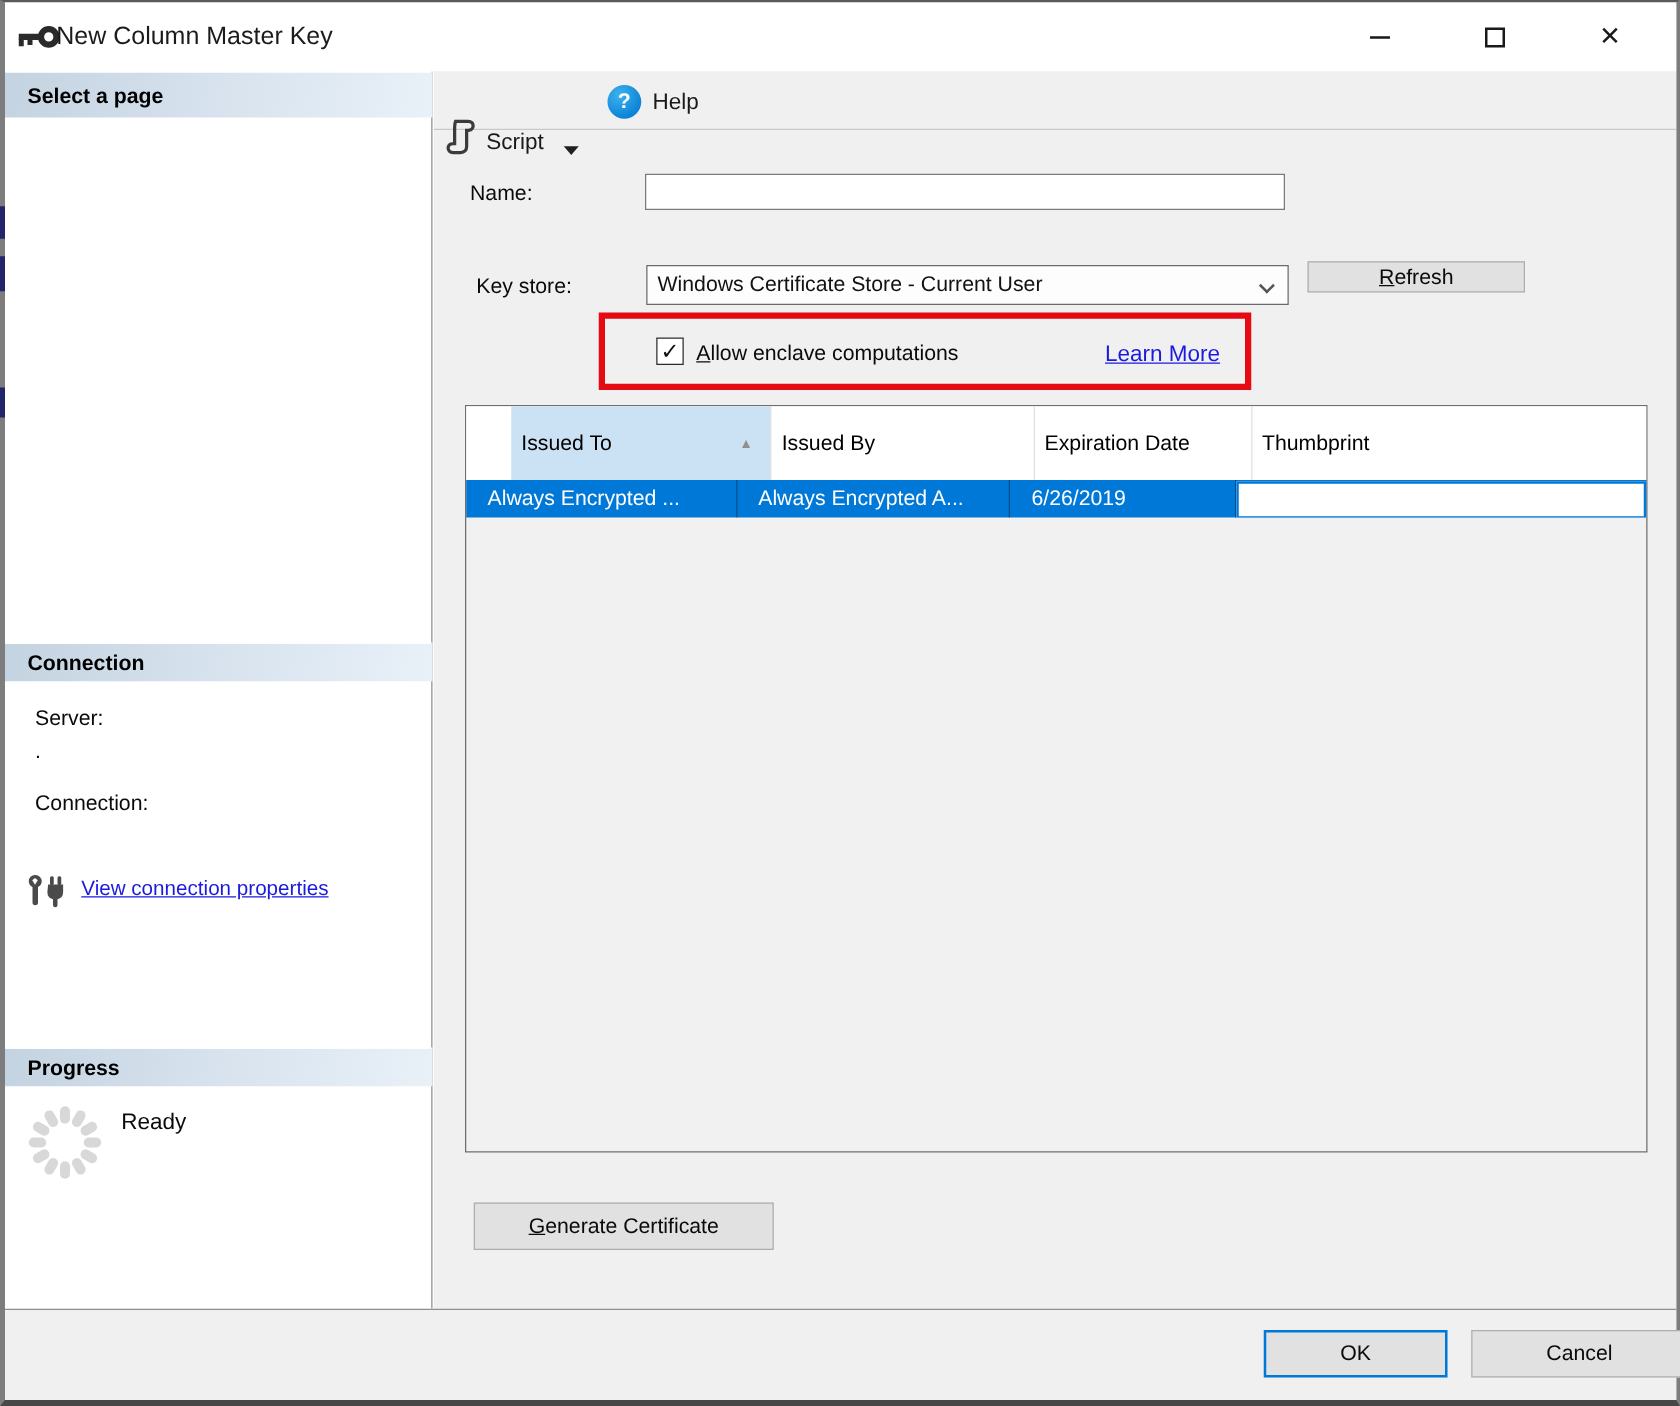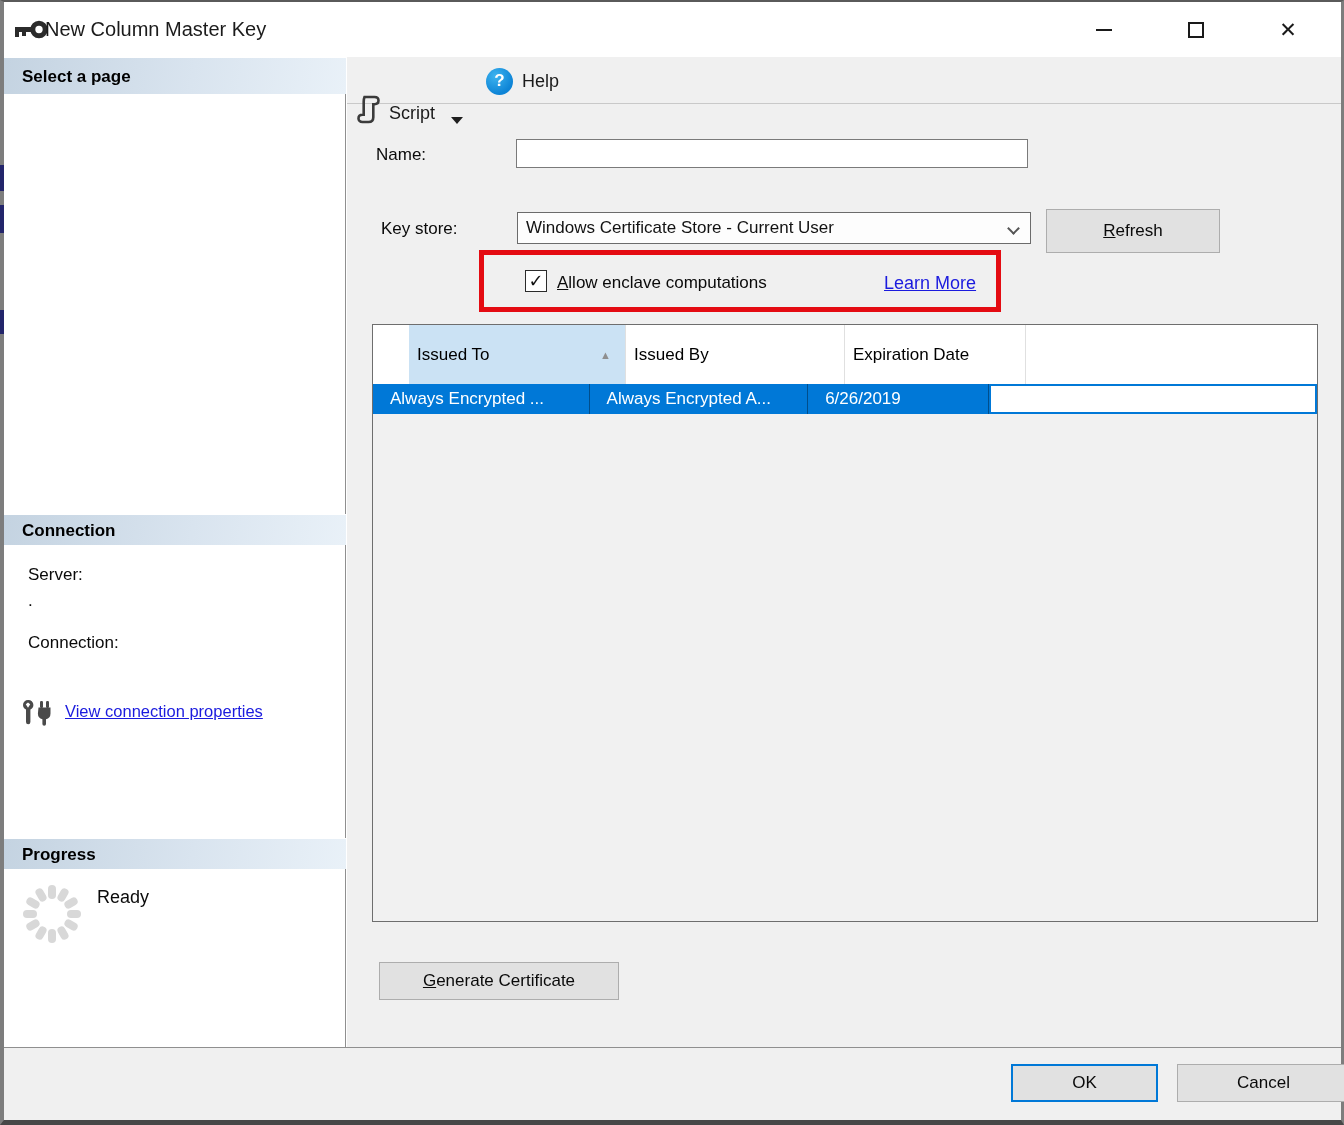--- a/index.html
+++ b/index.html
@@ -161,21 +161,21 @@
   </div>
 
   <div class="abs form-label" style="left:372px; top:143px;">Name:</div>
   <input class="abs text-input" style="left: 512px; top: 137px; width: 512px; height: 29px;" value="">
 
   <div class="abs form-label" style="left:377px; top:217px;">Key store:</div>
   <div class="abs combo" style="left:513px; top:210px; width:514px; height:32px;">
     <span>Windows Certificate Store - Current User</span>
     <span class="combo-chevron"></span>
   </div>
-  <div class="abs btn" style="left:1042px; top:207px; width:174px; height:44px;">
+  <div class="abs btn" style="left:1042px; top:207px; width:174px; height:25px;">
     <span><span class="ak">R</span><span>efresh</span></span>
   </div>
 
   <div class="abs red-box" style="left:475px; top:248px; width:522px; height:62px;"></div>
   <div class="abs checkbox" style="left:521px; top:268px;">
     <span>✓</span>
   </div>
   <div class="abs form-label" style="left:553px; top:271px;">
     <span class="ak">A</span><span>llow enclave computations</span>
   </div>
@@ -185,20 +185,23 @@
     <div class="thead">
       <div class="th th-sorted c0">
         <span>Issued To</span>
         <span class="sort-icon">▲</span>
       </div>
       <div class="th c1">
         <span>Issued By</span>
       </div>
       <div class="th c2">
         <span>Expiration Date</span>
+      </div>
+      <div class="th c3">
+        <span>Thumbprint</span>
       </div>
     </div>
     <div class="trow">
       <div class="td c0">Always Encrypted ...</div>
       <div class="td c1">Always Encrypted A...</div>
       <div class="td c2">6/26/2019</div>
       <div class="td c3 thumb-cell">
         <input class="thumb-input" value="" style="">
       </div>
     </div>

